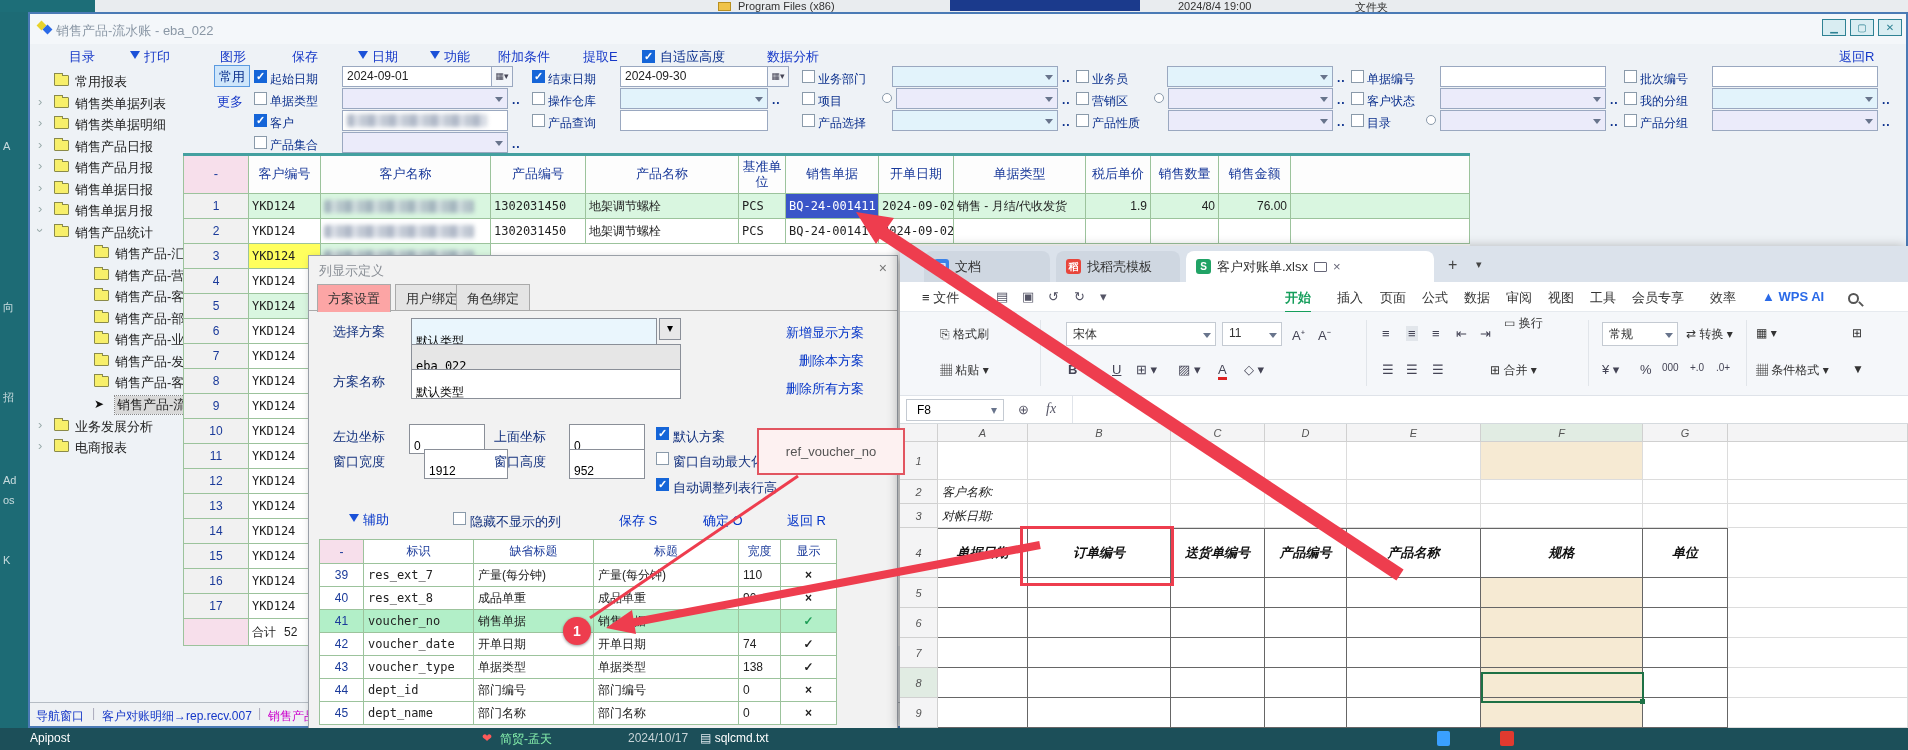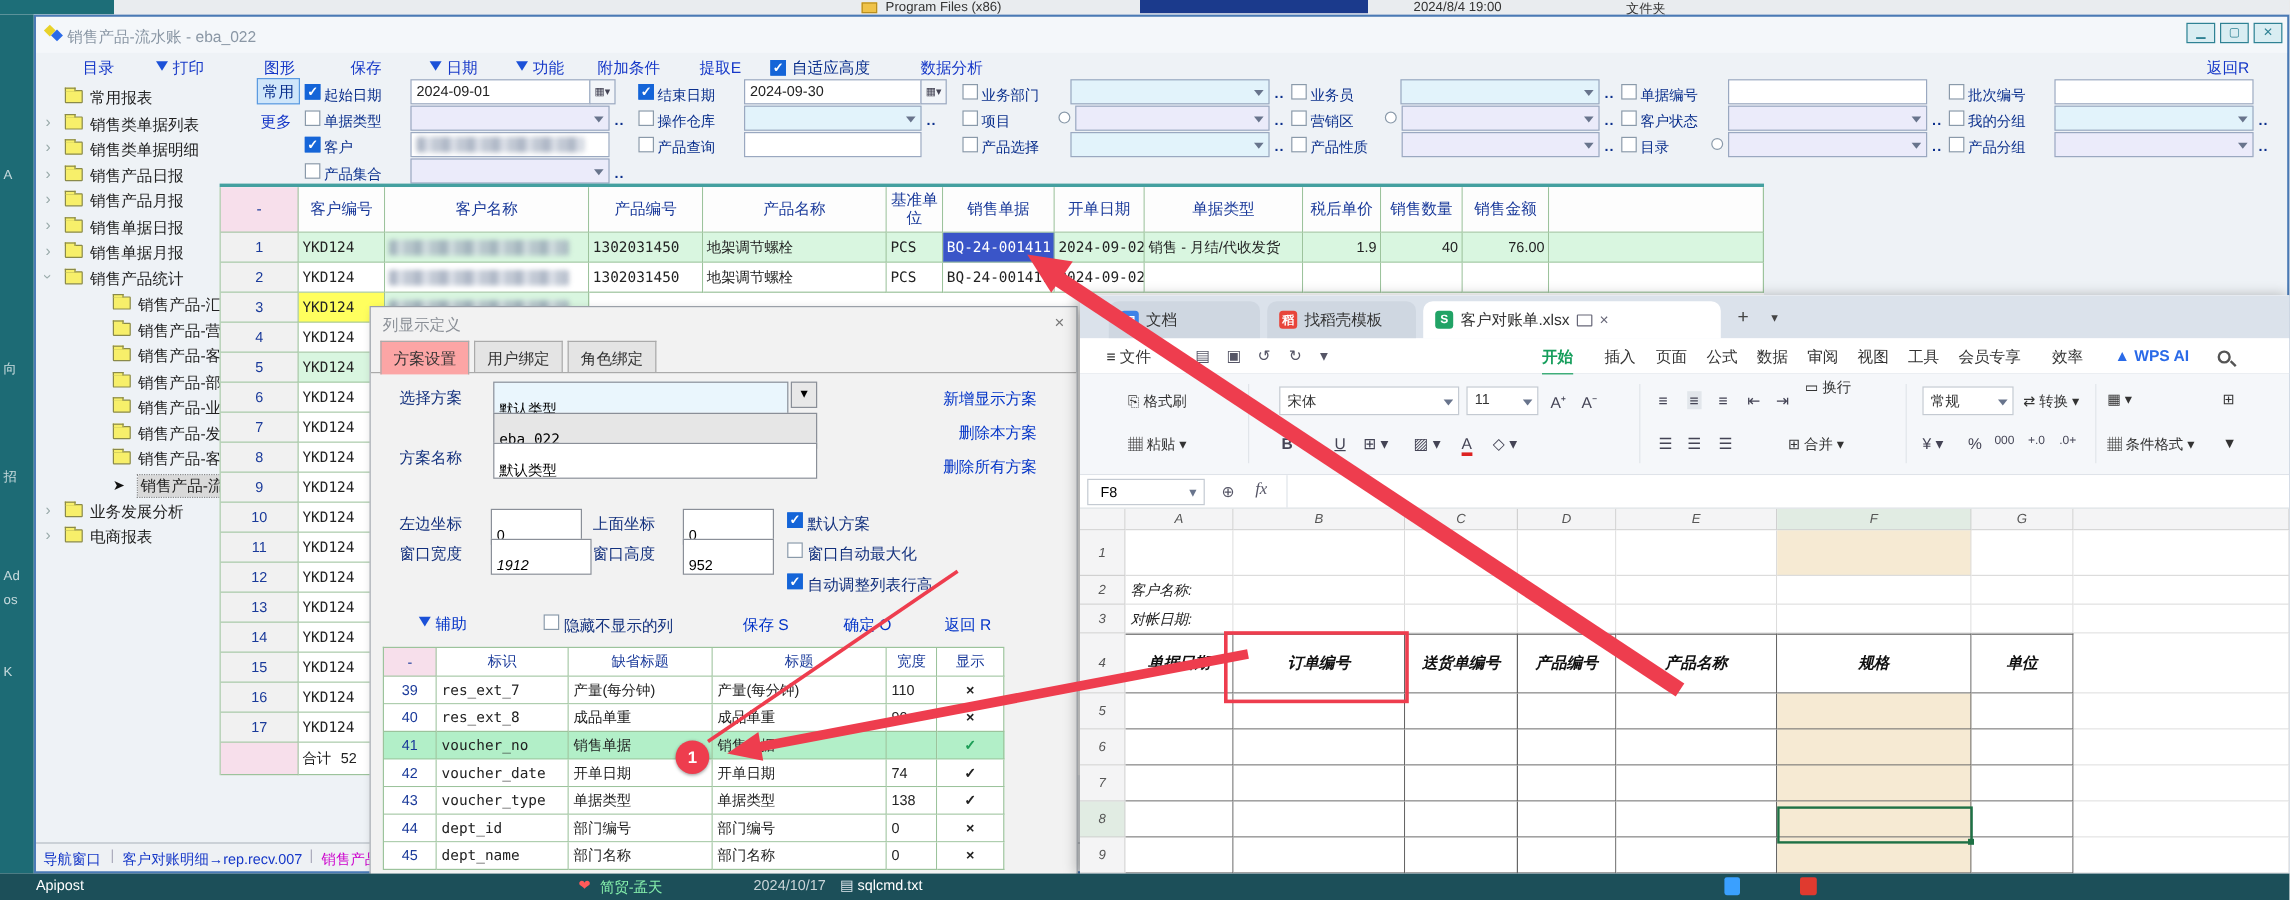--- a/index.html
+++ b/index.html
@@ -514,21 +514,21 @@
         </div>
       <div class="fill" style="grid-column:3/-1;"></div>
     </div>
   </div>
 
   <div id="dialog">
     <span class="dlg-title">列显示定义</span>
     <span class="dlg-x">×</span>
     <span class="dtab active" style="left:8px;">方案设置</span>
     <span class="dtab" style="left:86px;">用户绑定</span>
-    <span class="dtab" style="left:164px;">角色绑定</span>
+    <span class="dtab" style="left:147px;">角色绑定</span>
     <div class="dlg-body"></div>
 
     <span class="dlbl" style="left:24px;top:67px;">选择方案</span>
     <span class="dinp" style="left:102px;top:62px;width:246px;background:#eaf6fd;">默认类型</span>
     <span class="dinp" style="left:350px;top:62px;width:22px;text-align:center;background:#e8e8e8;padding:2px 0;">▾</span>
     <span class="dinp" style="left:102px;top:88px;width:270px;background:#e6e6e6;font-family:'DejaVu Sans Mono',monospace;">eba_022</span>
     <span class="dlbl" style="left:24px;top:117px;">方案名称</span>
     <span class="dinp" style="left:102px;top:113px;width:270px;">默认类型</span>
 
     <span class="dlink" style="left:477px;top:68px;">新增显示方案</span>
@@ -536,21 +536,21 @@
     <span class="dlink" style="left:477px;top:124px;">删除所有方案</span>
 
     <span class="dlbl" style="left:24px;top:172px;">左边坐标</span>
     <span class="dinp" style="left:100px;top:168px;width:76px;height:20px;">0</span>
     <span class="dlbl" style="left:185px;top:172px;">上面坐标</span>
     <span class="dinp" style="left:260px;top:168px;width:76px;height:20px;">0</span>
     <span class="cb on" style="left:347px;top:171px;"></span>
     <span class="dlbl" style="left:364px;top:172px;">默认方案</span>
 
     <span class="dlbl" style="left:24px;top:197px;">窗口宽度</span>
-    <span class="dinp" style="left:100px;top:193px;width:84px;height:20px;font-style:italic;">1912</span>
+    <span class="dinp" style="left:115px;top:193px;width:84px;height:20px;">1912</span>
     <span class="dlbl" style="left:185px;top:197px;">窗口高度</span>
     <span class="dinp" style="left:260px;top:193px;width:76px;height:20px;">952</span>
     <span class="cb" style="left:347px;top:196px;"></span>
     <span class="dlbl" style="left:364px;top:197px;">窗口自动最大化</span>
 
     <span class="cb on" style="left:347px;top:222px;"></span>
     <span class="dlbl" style="left:364px;top:223px;">自动调整列表行高</span>
 
     <span class="dlbl" style="left:40px;top:255px;color:#0435c8;font-size:13px;"><i class="darr"></i><span>辅助</span></span>
     <span class="cb" style="left:144px;top:256px;"></span>
@@ -876,20 +876,21 @@
           <i class="sc dk cD"></i>
         <i class="sc dk cE"></i>
           <i class="sc dk tan cF"></i>
         <i class="sc dk cG"></i>
           <i class="sc cH"></i>
       </div>
     </div>
     <div class="f8sel"></div>
   </div>
 
+  <div class="refbox-ann">ref_voucher_no</div>
   <div class="b4box"></div>
   <div class="stepcircle">1</div>
   <svg id="annsvg" viewBox="0 0 1908 750">
     <line x1="1400" y1="575" x2="880" y2="231" stroke="#ee3d4e" stroke-width="13"></line>
     <polygon points="856,212 876,244 894,218" fill="#ee3d4e"></polygon>
     <line x1="1040" y1="545" x2="630" y2="623" stroke="#ee3d4e" stroke-width="8"></line>
     <polygon points="606,628 636,634 632,610" fill="#ee3d4e"></polygon>
     <line x1="798" y1="476" x2="590" y2="618" stroke="#ee3d4e" stroke-width="3"></line>
   </svg>
 

